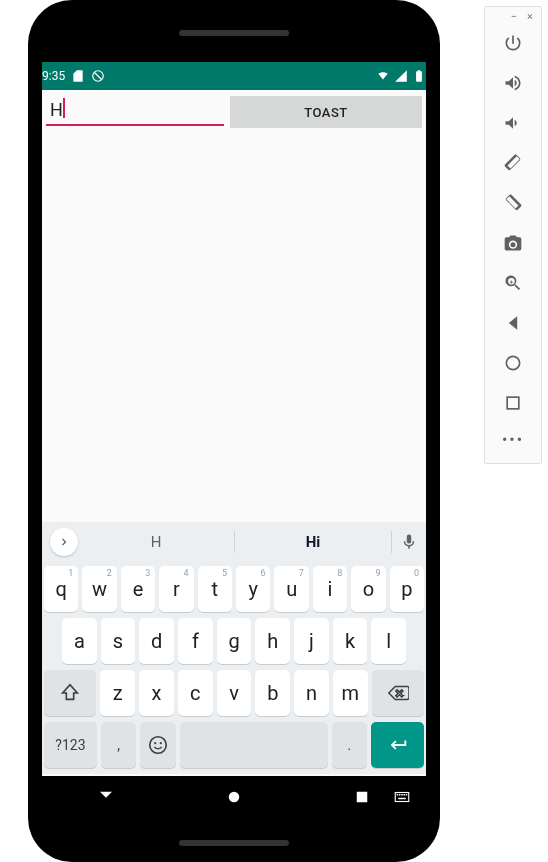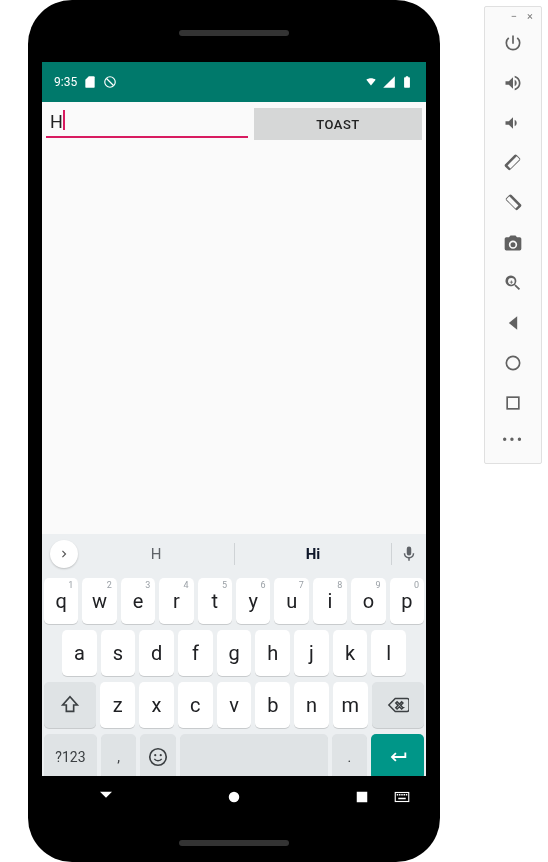--- a/index.html
+++ b/index.html
@@ -5,36 +5,36 @@
   *{box-sizing:border-box;margin:0;padding:0;font-family:Roboto,Arial,sans-serif;-webkit-font-smoothing:antialiased;}
   body{background:#fff;width:548px;height:862px;position:relative;overflow:hidden;}
 
   
   .phone{position:absolute;left:28px;top:0;width:412px;height:862px;background:#000;border-radius:44px;}
   .speaker-top{position:absolute;left:50%;top:30px;transform:translateX(-50%);width:110px;height:6px;background:#333;border-radius:3px;}
   .speaker-bot{position:absolute;left:50%;bottom:16px;transform:translateX(-50%);width:110px;height:6px;background:#333;border-radius:3px;}
   .screen{position:absolute;left:14px;right:14px;top:62px;bottom:44px;background:#fafafa;overflow:hidden;}
 
   
-  .statusbar{height:40px;background:#00796b;color:#fff;display:flex;align-items:center;justify-content:space-between;padding:0 12px;font-size:12px;}
+  .statusbar{height:28px;background:#00796b;color:#fff;display:flex;align-items:center;justify-content:space-between;padding:0 0;font-size:12px;}
   .sb-left{display:flex;align-items:center;gap:6px;}
   .sb-right{display:flex;align-items:center;gap:4px;}
   .sb-ico{width:14px;height:14px;display:inline-flex;align-items:center;justify-content:center;}
   .sb-ico svg{width:14px;height:14px;fill:#fff;}
 
   
   .appbar{height:48px;background:#009688;color:#fff;display:flex;align-items:center;padding:0 16px;font-size:19px;font-weight:500;}
 
   
   .content{display:flex;flex-direction:column;background:#fafafa;height:calc(100% - 24px - 48px);}
   .row{display:flex;padding:6px 4px 4px 4px;gap:6px;}
   .edittext{flex:1;position:relative;height:30px;}
   .edittext input{width:100%;height:100%;border:none;border-bottom:2px solid #d81b60;background:transparent;padding:0 4px 2px 4px;font-size:18px;color:#222;outline:none;}
   .edittext .cursor{position:absolute;left:17px;top:2px;width:1.5px;height:20px;background:#d81b60;}
-  .btn{width:168px;height:32px;background:#d6d7d7;color:#222;font-size:13px;letter-spacing:0.5px;font-weight:500;display:flex;align-items:center;justify-content:center;border:none;}
+  .btn{width:192px;height:32px;background:#d6d7d7;color:#222;font-size:13px;letter-spacing:0.5px;font-weight:500;display:flex;align-items:center;justify-content:center;border:none;}
   .blank{flex:1;background:#fafafa;}
 
   
   .sugg{height:40px;background:#eceff1;display:flex;align-items:center;}
   .sugg-chevron{width:28px;height:28px;margin-left:8px;border-radius:50%;background:#fff;box-shadow:0 1px 2px rgba(0,0,0,0.2);display:flex;align-items:center;justify-content:center;}
   .sugg-chevron svg{width:14px;height:14px;fill:#555;}
   .sugg-items{flex:1;display:flex;height:100%;}
   .sugg-item{flex:1;display:flex;align-items:center;justify-content:center;color:#5f6368;font-size:15px;}
   .sugg-item.sel{color:#0f172a;font-weight:700;}
   .sugg-sep{width:1px;height:22px;background:#cfd3d6;align-self:center;}

